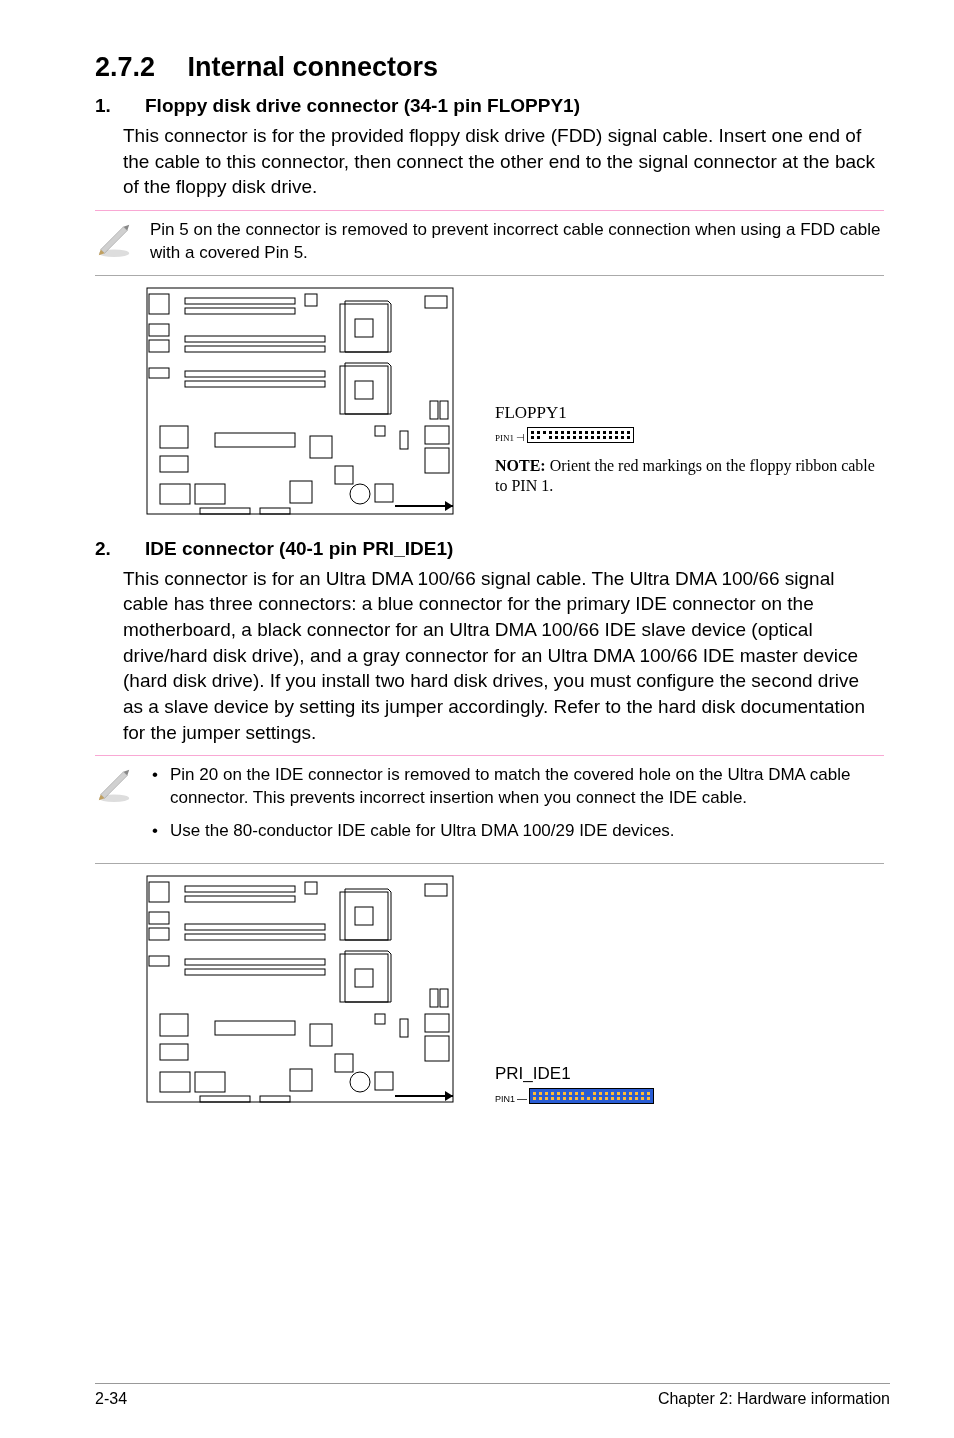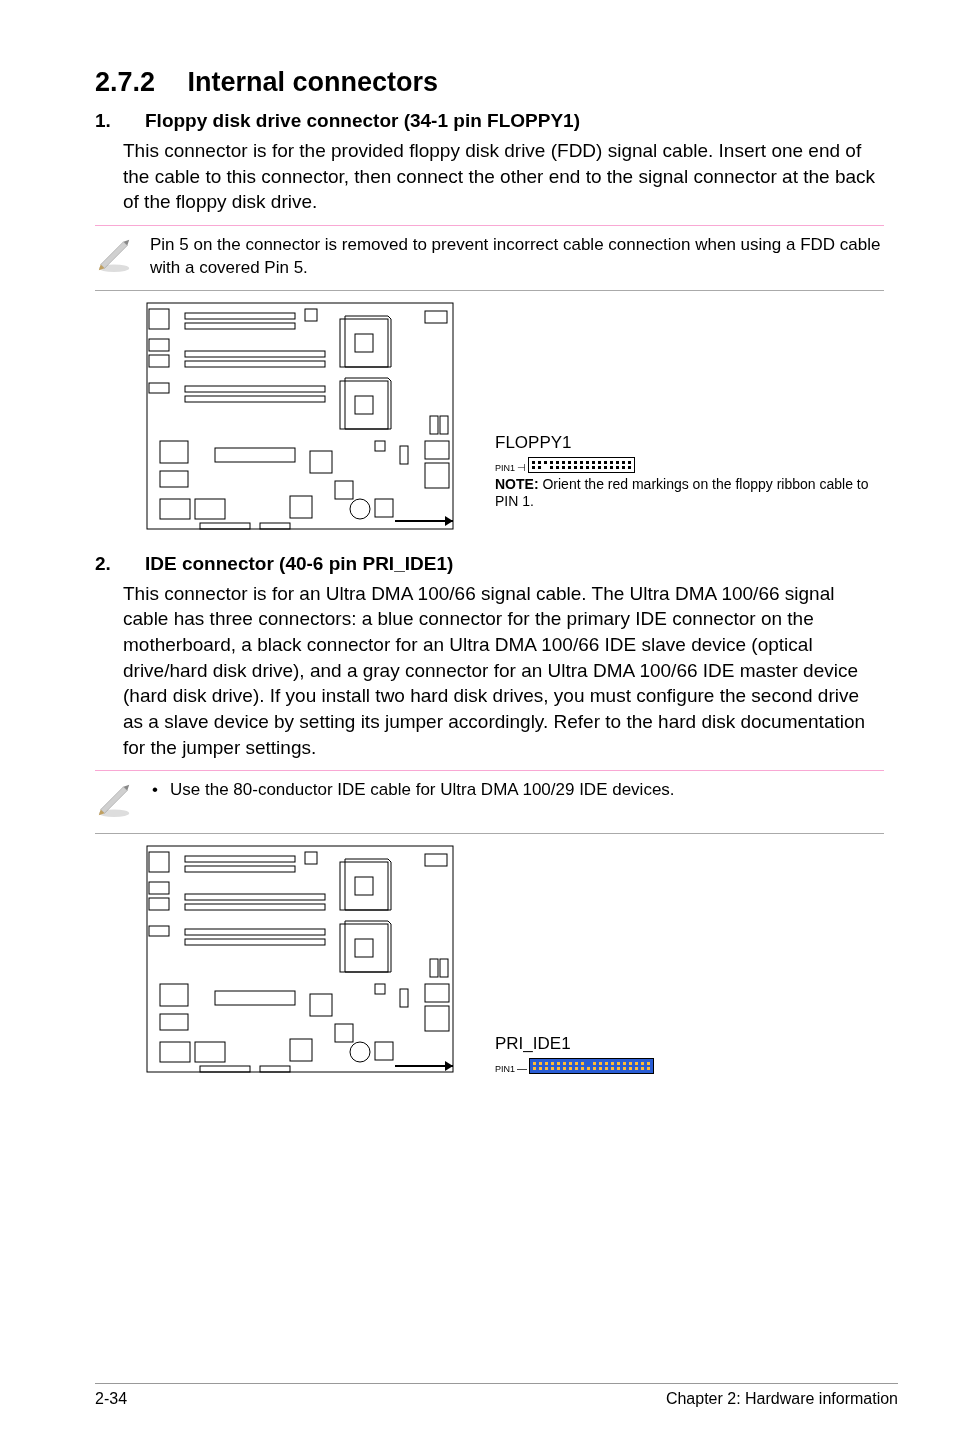--- a/index.html
+++ b/index.html
@@ -8,21 +8,21 @@
     padding: 0;
     font-family: Arial, Helvetica, sans-serif;
     color: #000;
     background: #fff;
     width: 954px;
     height: 1438px;
     position: relative;
     box-sizing: border-box;
   }
   .page {
-    padding: 67px 70px 30px 95px;
+    padding: 52px 70px 30px 95px;
     box-sizing: border-box;
     height: 100%;
     position: relative;
   }
   .section-title {
     font-size: 27px;
     font-weight: bold;
     margin-bottom: 12px;
   }
   .section-title .num {
@@ -127,37 +127,37 @@
   .dot-row {
     display: flex;
     gap: 3px;
     margin: 1px 0;
   }
   .dot {
     width: 3px; height: 3px; background: #000;
   }
   .dot.empty { background: transparent; }
   .conn-note {
-    font-size: 14px;
-    margin-top: 3px;
+    font-size: 16px;
+    margin-top: 13px;
     line-height: 1.2;
   }
   .conn-note b { font-weight: bold; }
   .ide-conn {
     background: #2a5dd4;
     color: #fff;
     border: 1px solid #000;
   }
   .ide-conn .dot { background: #ffbb33; }
   .ide-conn .dot.empty { background: transparent; }
   .footer {
     position: absolute;
     bottom: 30px;
     left: 95px;
-    right: 56px;
+    right: 64px;
     border-top: 1px solid #999;
     padding-top: 6px;
     font-size: 16px;
     display: flex;
     justify-content: space-between;
   }
 </style>
 </head>
 <body>
 
@@ -235,21 +235,21 @@
           <circle cx="215" cy="208" r="10" fill="none" stroke="#000"></circle>
           <rect x="230" y="198" width="18" height="18" fill="none" stroke="#000"></rect>
 
           <rect x="55" y="222" width="50" height="6" fill="none" stroke="#000"></rect>
           <rect x="115" y="222" width="30" height="6" fill="none" stroke="#000"></rect>
 
           <line x1="250" y1="220" x2="308" y2="220" stroke="#000" stroke-width="2"></line>
           <polygon points="308,220 300,215 300,225" fill="#000"></polygon>
         </svg>
       </div>
-      <div class="side-labels" style="margin-bottom: 25px;">
+      <div class="side-labels" style="margin-bottom: 25px; font-family: Liberation Serif, serif;">
         <div class="conn-label">FLOPPY1</div>
         <div class="pin-row">
           <span class="pin-text">PIN1</span>
           <span style="font-size:10px; margin-right:2px;">⊣</span>
           <span class="conn-rect">
             <span class="conn-dots">
               <span class="dot-row">
                   <span class="dot"></span>
                   <span class="dot"></span>
                   <span class="dot"></span>
@@ -292,35 +292,36 @@
         </div>
         <div class="conn-note">
           <b>NOTE:</b><span> Orient the red markings on the floppy ribbon cable to PIN 1.</span>
         </div>
       </div>
     </div>
   </div>
 
   <div class="item-row" style="margin-top:18px;">
     <div class="item-num">2.</div>
-    <div class="item-title">IDE connector (40-6 pin PRI_IDE1)</div>
+    <div class="item-title">IDE connector (40-1 pin PRI_IDE1)</div>
   </div>
   <div class="item-body">This connector is for an Ultra DMA 100/66 signal cable. The Ultra DMA 100/66 signal cable has three connectors: a blue connector for the primary IDE connector on the motherboard, a black connector for an Ultra DMA 100/66 IDE slave device (optical drive/hard disk drive), and a gray connector for an Ultra DMA 100/66 IDE master device (hard disk drive). If you install two hard disk drives, you must configure the second drive as a slave device by setting its jumper accordingly. Refer to the hard disk documentation for the jumper settings.</div>
 
   <div class="note-block">
     <div class="pencil-icon">
       <svg viewBox="0 0 40 40">
         <ellipse cx="20" cy="34" rx="16" ry="4" fill="#ddd"></ellipse>
         <polygon points="6,30 30,6 34,10 10,34" fill="#d0d0d0" stroke="#888" stroke-width="0.5"></polygon>
         <polygon points="30,6 34,10 36,4" fill="#888"></polygon>
         <polygon points="6,30 10,34 4,36" fill="#c0a060"></polygon>
       </svg>
     </div>
     <div class="note-text">
       <ul>
+        <li>Pin 20 on the IDE connector is removed to match the covered hole on the Ultra DMA cable connector. This prevents incorrect insertion when you connect the IDE cable.</li>
         <li>Use the 80-conductor IDE cable for Ultra DMA 100/29 IDE devices.</li>
       </ul>
     </div>
   </div>
 
   <div class="diagram-area">
     <div style="display:flex; align-items:flex-end;">
       <div class="mb-diagram">
         <svg width="310" height="230" viewBox="0 0 310 230">
           <rect x="2" y="2" width="306" height="226" fill="none" stroke="#000" stroke-width="1"></rect>

